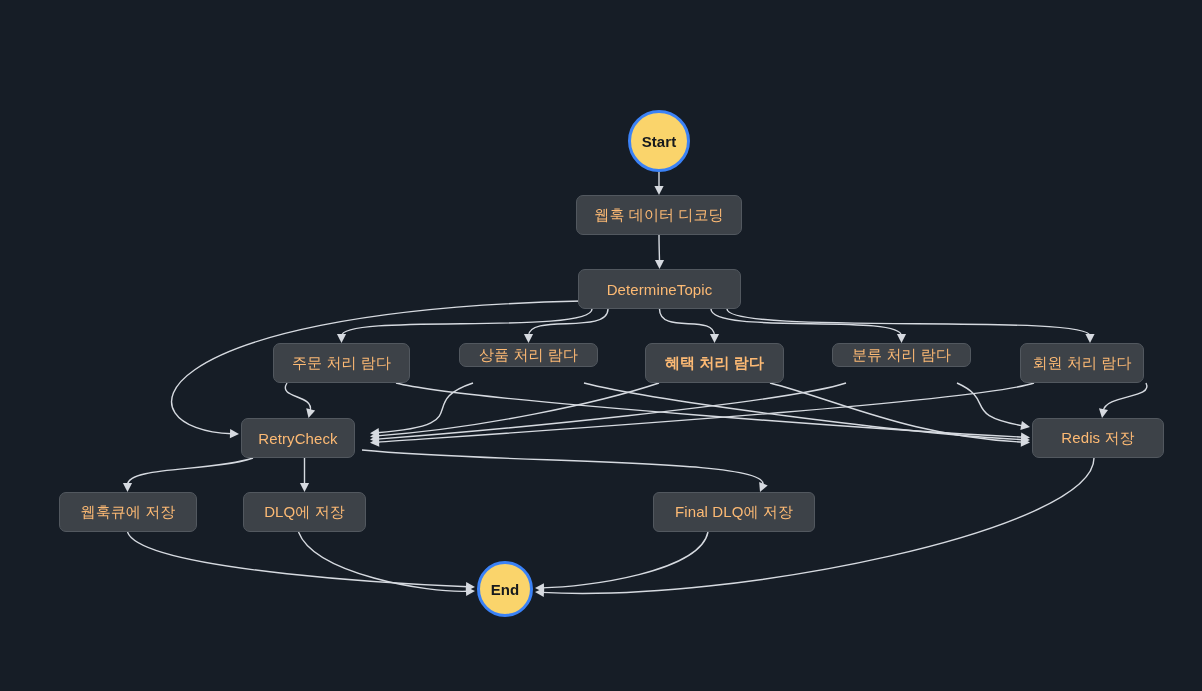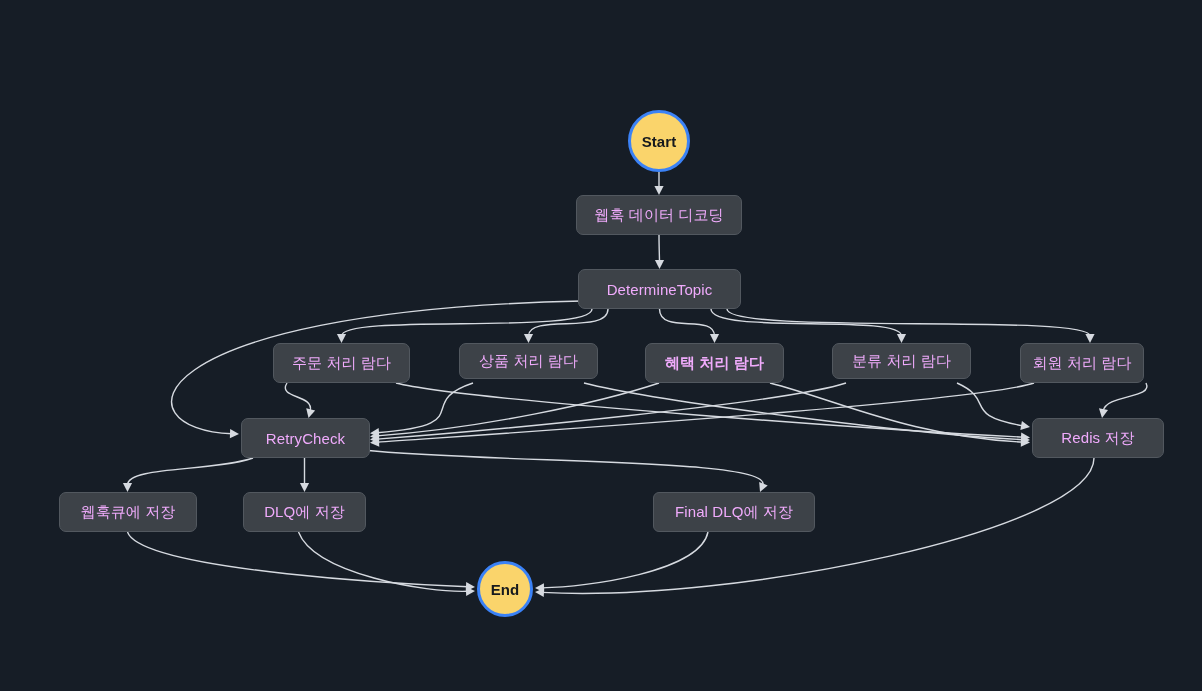--- a/index.html
+++ b/index.html
@@ -36,21 +36,21 @@
   }
   .node {
     position: absolute;
     box-sizing: border-box;
     display: flex;
     align-items: center;
     justify-content: center;
     border-radius: 7px;
     background: #3d4248;
     border: 1px solid #52585f;
-    color: #f0abfc;
+    color: #fdba74;
     font-size: 15px;
     letter-spacing: .1px;
     white-space: nowrap;
     text-align: center;
   }
   .node.terminal {
     border-radius: 50%;
     background: #fad46b;
     border: 3px solid #3b82f6;
     color: #16191d;
@@ -122,33 +122,33 @@
       </div>
       <div class="node" style="left: 576px; top: 195px; width: 166px; height: 40px;">
         <span>웹훅 데이터 디코딩</span>
       </div>
       <div class="node" style="left: 578px; top: 269px; width: 163px; height: 40px;">
         <span>DetermineTopic</span>
       </div>
       <div class="node" style="left: 273px; top: 343px; width: 137px; height: 40px; align-items: center;">
         <span>주문 처리 람다</span>
       </div>
-      <div class="node" style="left: 459px; top: 343px; width: 139px; height: 36px;">
+      <div class="node" style="left: 459px; top: 343px; width: 139px; height: 24px;">
         <span>상품 처리 람다</span>
       </div>
       <div class="node" style="left: 645px; top: 343px; width: 139px; height: 40px; font-weight: bold;">
         <span>혜택 처리 람다</span>
       </div>
-      <div class="node" style="left: 832px; top: 343px; width: 139px; height: 36px;">
+      <div class="node" style="left: 832px; top: 343px; width: 139px; height: 24px;">
         <span>분류 처리 람다</span>
       </div>
       <div class="node" style="left: 1020px; top: 343px; width: 124px; height: 40px;">
         <span>회원 처리 람다</span>
       </div>
-      <div class="node" style="left: 241px; top: 418px; width: 129px; height: 40px;">
+      <div class="node" style="left: 241px; top: 418px; width: 114px; height: 40px;">
         <span>RetryCheck</span>
       </div>
       <div class="node" style="left: 1032px; top: 418px; width: 132px; height: 40px;">
         <span>Redis 저장</span>
       </div>
       <div class="node" style="left: 59px; top: 492px; width: 138px; height: 40px;">
         <span>웹훅큐에 저장</span>
       </div>
       <div class="node" style="left: 243px; top: 492px; width: 123px; height: 40px;">
         <span>DLQ에 저장</span>

